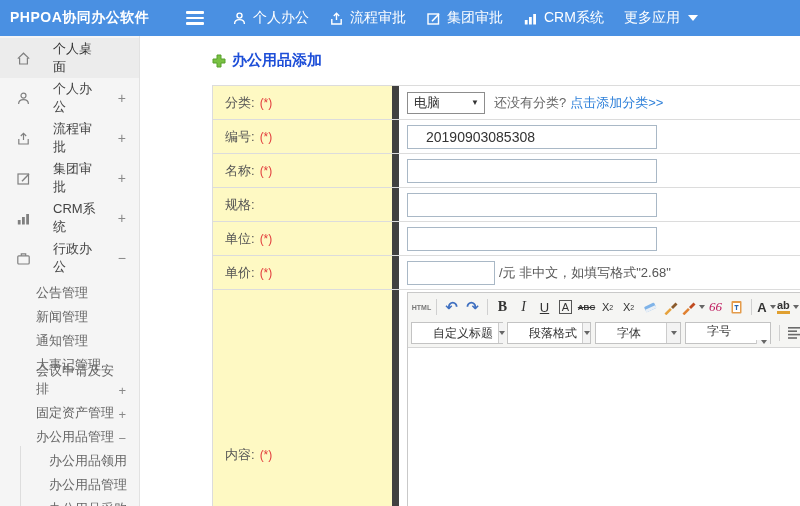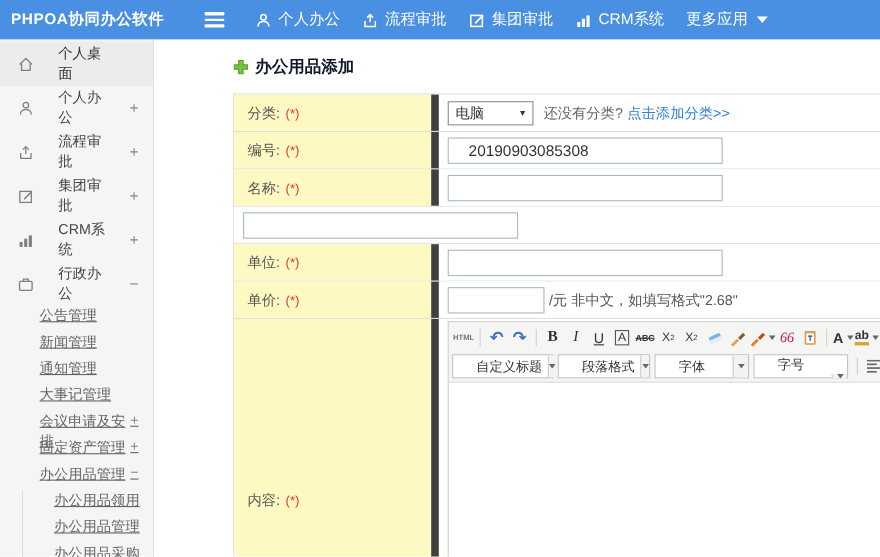--- a/index.html
+++ b/index.html
@@ -18,32 +18,32 @@
   .caret-w { width:0; height:0; border-left:5px solid transparent; border-right:5px solid transparent;
     border-top:6px solid #fff; margin-left:2px; }
 
   
   .sidebar { position:absolute; left:0; top:36px; width:140px; bottom:0;
     background:#f5f5f5; border-right:1px solid #e2e2e2; padding-top:2px; }
   .side-item { height:40px; display:flex; align-items:center; padding-left:16px; gap:22px;
     font-size:13px; color:#444; cursor:pointer; }
   .side-item.active { background:#ececec; color:#333; }
   .side-item .sexpand { margin-left:auto; padding-right:13px; color:#888; font-size:14px; }
-  .side-sub { height:24px; display:flex; align-items:flex-start; padding-left:36px; font-size:13px;
-    color:#666; cursor:pointer;text-decoration:underline; }
+  .side-sub { height:24px; display:flex; align-items:flex-end; padding-left:36px; font-size:13px;
+    color:#666; cursor:pointer; }
   .side-sub .sexpand { margin-left:auto; padding-right:13px; color:#888; font-size:13px; }
   .side-nested { margin-left:20px; border-left:1px solid #ddd; }
   .side-nested .side-sub { padding-left:28px; }
   .sicon { flex:0 0 auto; }
 
   
   .content { position:absolute; left:141px; top:36px; right:0; bottom:0; background:#fff; overflow:hidden; }
   .page { padding:15px 0 0 71px; }
   .page-title { display:flex; align-items:center; gap:6px; margin-bottom:15px; }
-  .page-title span { font-size:15px; font-weight:bold; color:#0f172a; }
+  .page-title span { font-size:15px; font-weight:bold; color:#1d4ed8; }
 
   .form-table { width:660px; border:1px solid #dcdcdc; }
   .form-row { display:flex; border-bottom:1px solid #dcdcdc; min-height:34px; }
   .form-row:last-child { border-bottom:none; }
   .cell-label { width:186px; background:#fef9c3; border-right:7px solid #404040;
     display:flex; align-items:center; padding-left:12px; font-size:13px; color:#555; flex:0 0 auto; }
   .req { color:#e23c3c; margin-left:5px; font-size:12px; }
   .cell-value { flex:1; display:flex; align-items:center; padding:4px 8px; background:#fff; }
   .row-content { height:330px; }
   .row-content .cell-value { align-items:flex-start; padding:2px 0 0 8px; }
@@ -270,20 +270,23 @@
         <div class="cell-label">
           <span>名称:</span>
           <span class="req">(*)</span>
         </div>
         <div class="cell-value">
           <input class="txt-input" value="" style="">
         </div>
       </div>
 
       <div class="form-row">
+        <div class="cell-label">
+          <span>规格:</span>
+        </div>
         <div class="cell-value">
           <input class="txt-input" value="" style="">
         </div>
       </div>
 
       <div class="form-row">
         <div class="cell-label">
           <span>单位:</span>
           <span class="req">(*)</span>
         </div>

